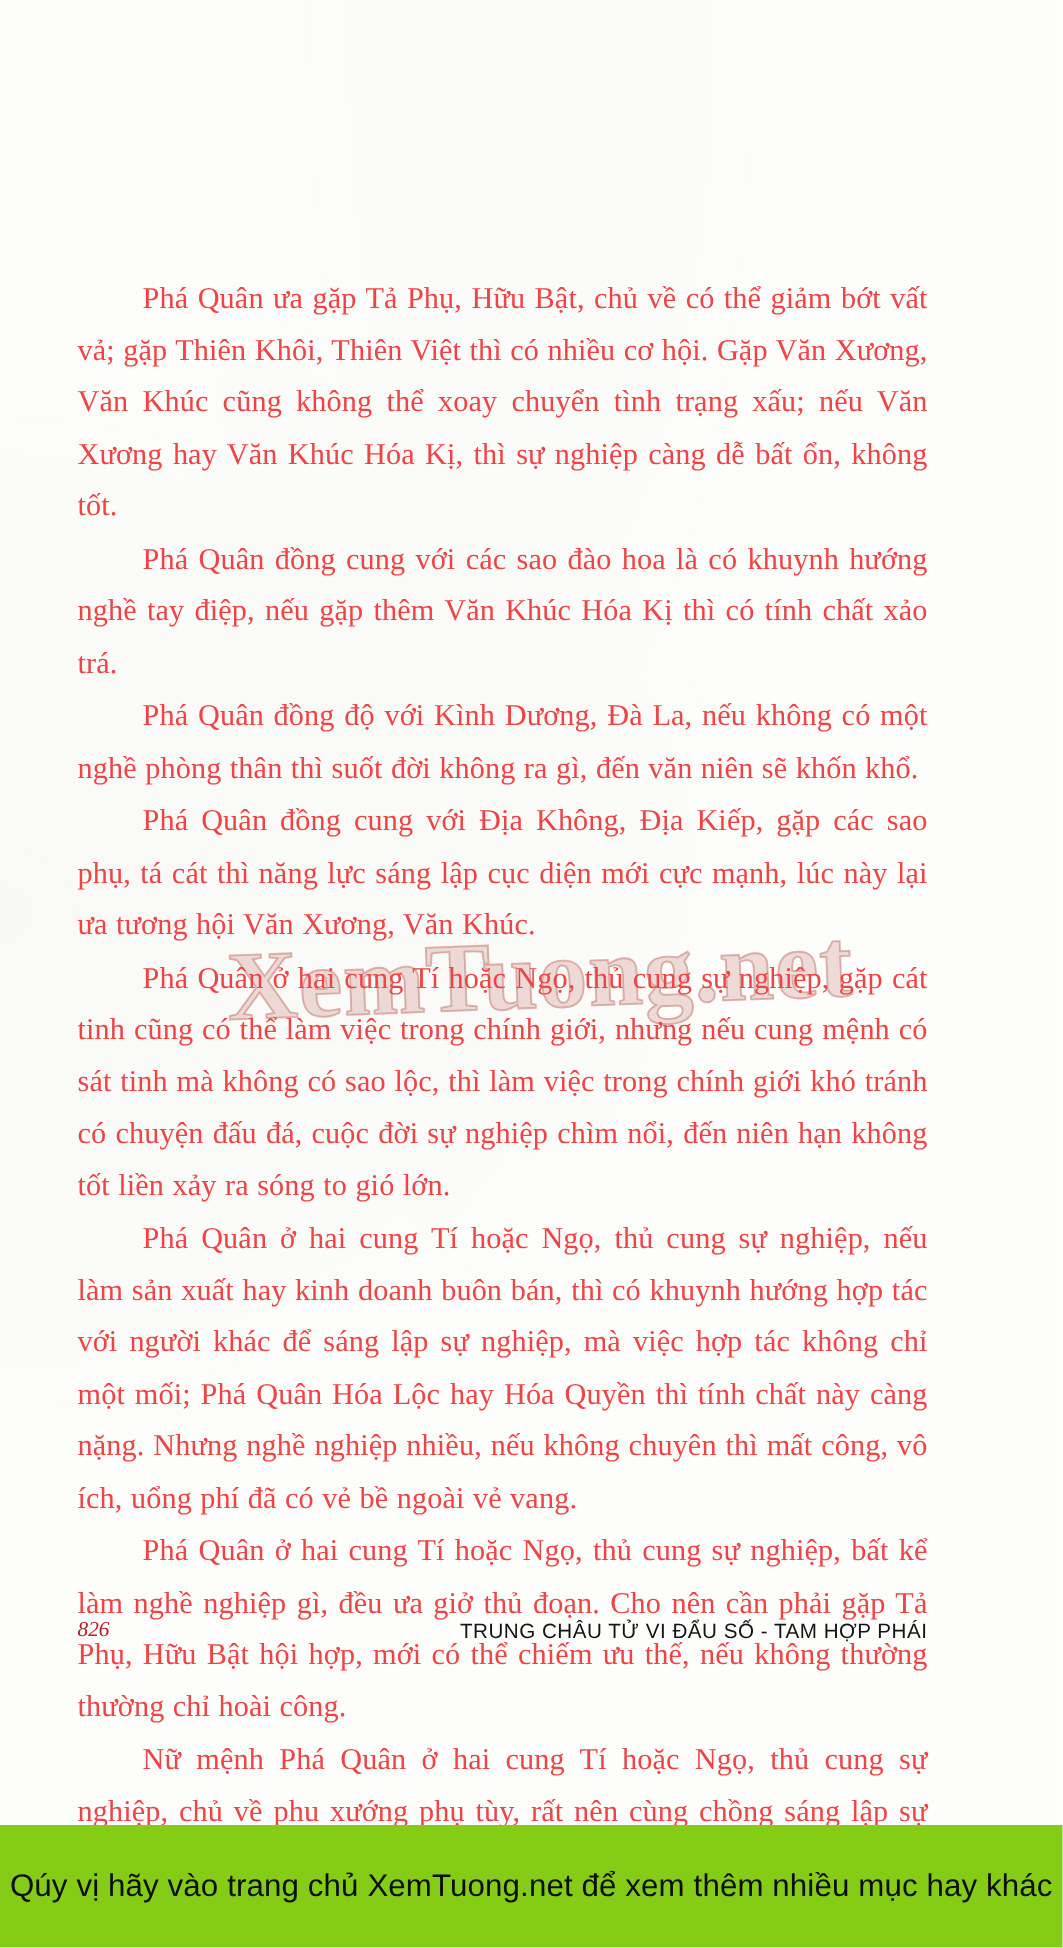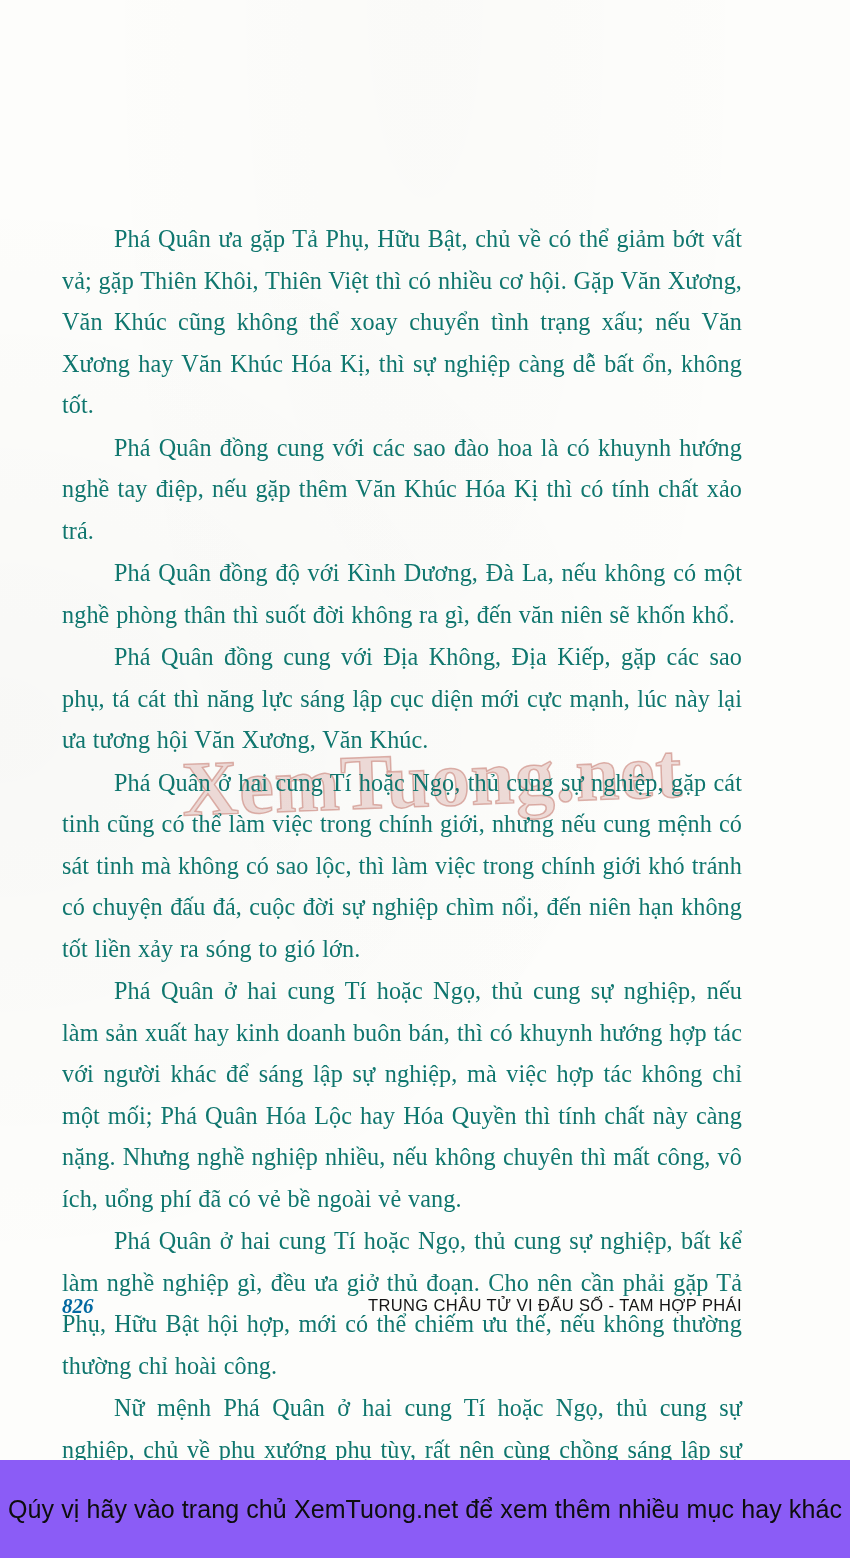--- a/index.html
+++ b/index.html
@@ -64,62 +64,62 @@
     top: 218px;
     width: 680px;
   }
   .para {
     margin: 0 0 1px 0;
     text-indent: 52px;
     font-size: 24.2px;
     line-height: 41.5px;
     text-align: justify;
     text-justify: inter-word;
-    color: #0f766e;
+    color: #ef4444;
     letter-spacing: 0.1px;
     word-spacing: 0.6px;
   }
 
   
   #page-footer {
     position: absolute;
     left: 62px;
     top: 1292px;
     width: 680px;
     height: 30px;
   }
   #folio {
     position: absolute;
     left: 0;
     top: 2px;
-    font-size: 21px;
+    font-size: 17px;
     font-style: italic;
-    font-weight: 700;
-    color: #0369a1;
+    font-weight: 400;
+    color: #b91c1c;
   }
   #running-head {
     position: absolute;
     right: 0;
     top: 4px;
     font-family: "Liberation Sans", sans-serif;
     font-size: 16.5px;
     font-weight: 400;
     letter-spacing: 0.4px;
     color: #141414;
     white-space: nowrap;
   }
 
   
   #promo-bar {
     position: absolute;
     left: 0;
     top: 1460px;
     width: 850px;
     height: 98px;
-    background: #8b5cf6;
+    background: #84cc16;
     display: flex;
     align-items: center;
     justify-content: center;
   }
   #promo-text {
     font-family: "Liberation Sans", sans-serif;
     font-size: 25px;
     color: #0d0d0d;
     letter-spacing: 0.1px;
     white-space: nowrap;

